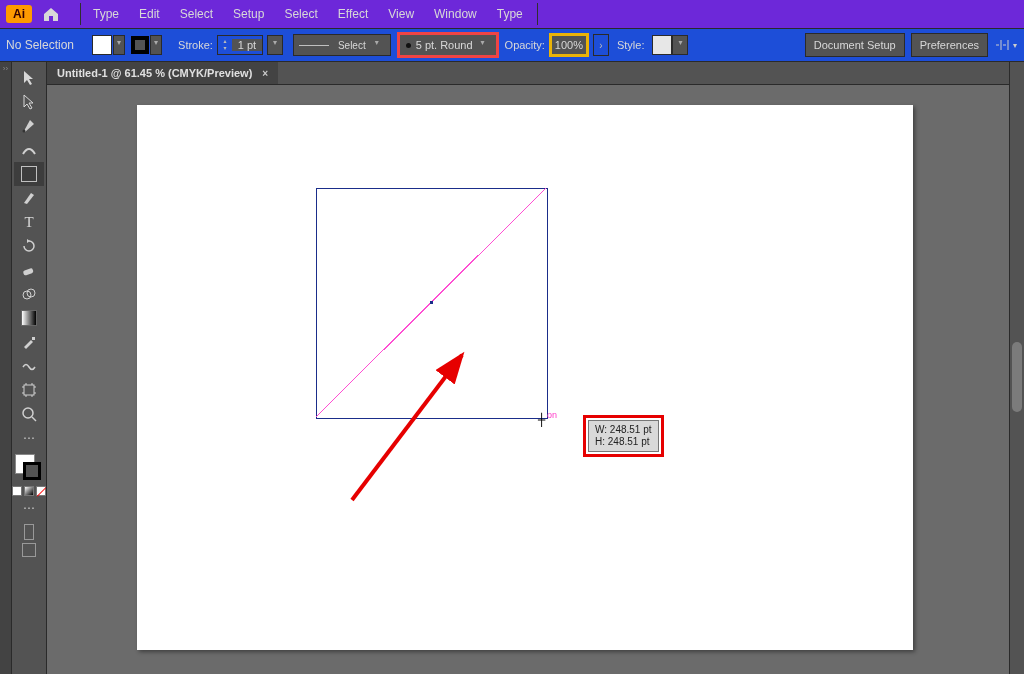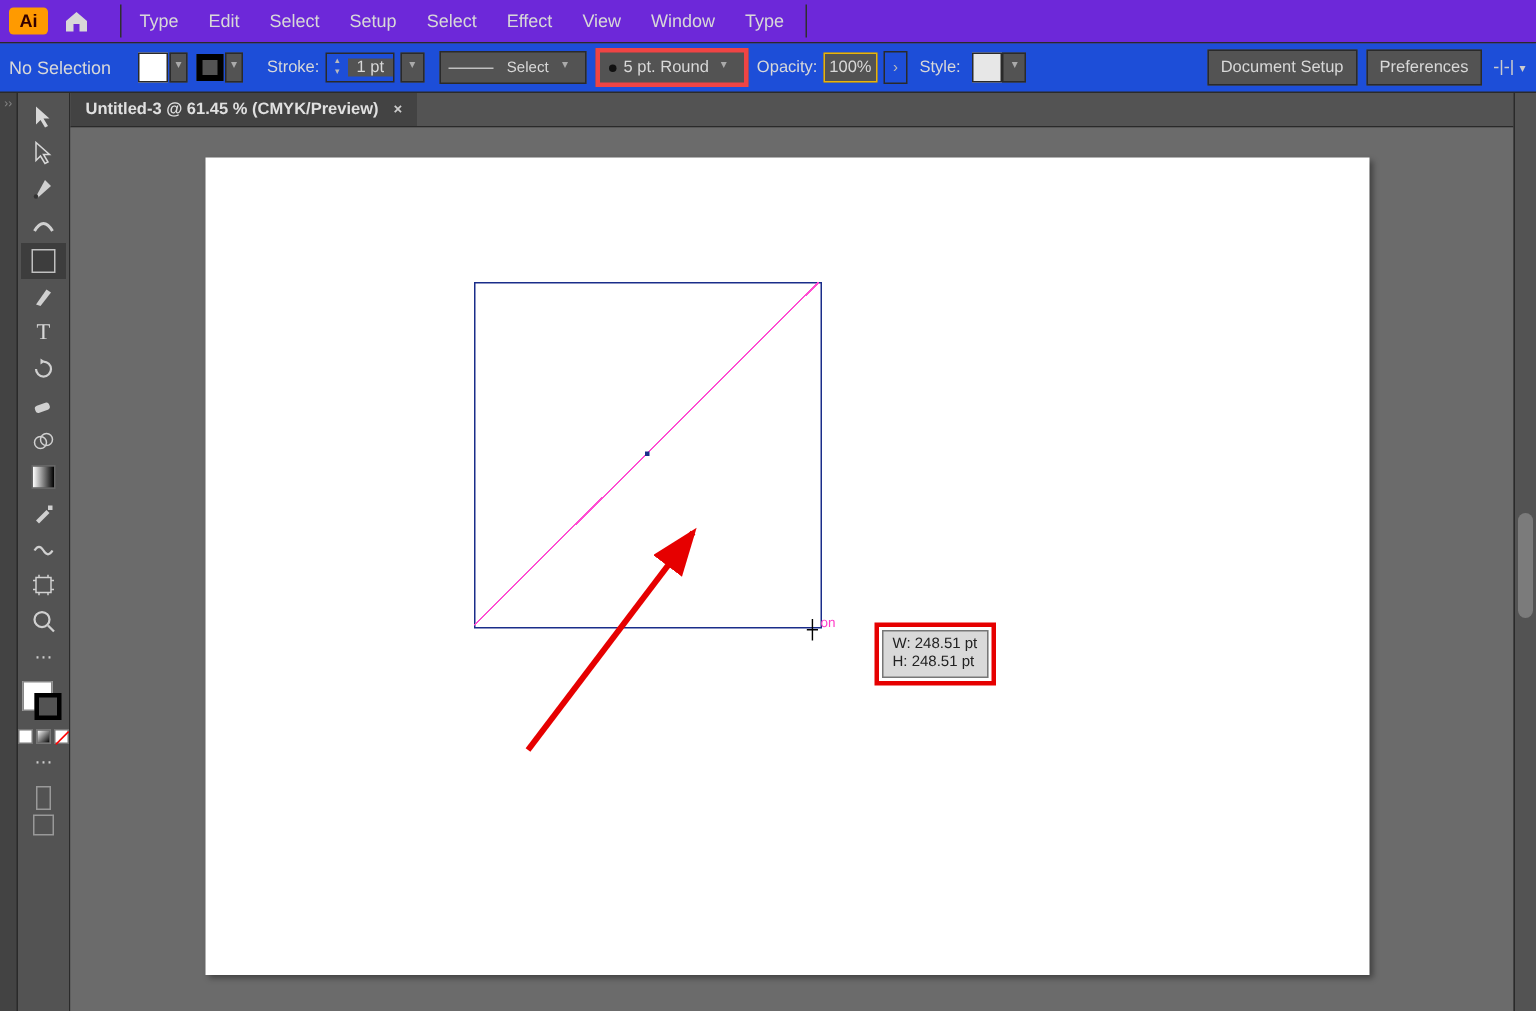--- a/index.html
+++ b/index.html
@@ -19,21 +19,21 @@
 .stroke-weight{display:flex;align-items:center;border:1px solid #2a2a2a;height:18px;margin-right:4px;}
 .stepper{width:14px;height:18px;display:flex;flex-direction:column;align-items:center;justify-content:center;font-size:6px;color:#bbb;}
 .stepper span{line-height:7px}
 .stroke-val{width:30px;text-align:center;background:#535353;color:#d8d8d8;font-size:11px;}
 .profile-box{display:flex;align-items:center;border:1px solid #2a2a2a;height:20px;margin-right:6px;background:#535353;}
 .profile-line{width:40px;height:20px;display:flex;align-items:center;justify-content:center;}
 .profile-line div{width:30px;height:1px;background:#c0c0c0;}
 .profile-text{padding:0 4px;font-size:10px;}
 .brush-box{display:flex;align-items:center;border:3px solid #ef4444;height:20px;margin-right:6px;background:#535353;padding:0 6px;}
 .brush-dot{width:5px;height:5px;border-radius:50%;background:#111;margin-right:5px;}
-.opacity-val{width:34px;border:1px solid #eab308;height:18px;text-align:center;background:#535353;color:#d8d8d8;font-size:11px;display:flex;align-items:center;justify-content:center;}
+.opacity-val{width:34px;border:3px solid #eab308;height:18px;text-align:center;background:#535353;color:#d8d8d8;font-size:11px;display:flex;align-items:center;justify-content:center;}
 .next-btn{width:14px;height:20px;border:1px solid #2a2a2a;display:flex;align-items:center;justify-content:center;color:#bbb;font-size:10px;margin-right:8px}
 .style-box{display:flex;align-items:center;margin-left:4px;}
 .style-sw{width:18px;height:18px;border:1px solid #2a2a2a;background:#e7e7e7}
 .btn{border:1px solid #2a2a2a;background:#535353;color:#d8d8d8;font-size:11px;height:22px;padding:0 8px;display:flex;align-items:center;margin-right:6px;}
 .spacer{flex:1}
 .refine{width:24px;height:22px;display:flex;align-items:center;justify-content:center;color:#ccc;}
 
 .work{display:flex;height:614px;}
 .left-rail{width:11px;background:#434343;border-right:1px solid #2a2a2a;position:relative}
 .left-rail .dots{position:absolute;top:2px;left:0;width:100%;text-align:center;color:#888;font-size:8px;}
@@ -254,21 +254,21 @@
     <div class="tool">
         <span class="dots-tool">⋯</span>
       </div>
     <div class="screen2"></div>
     <div class="screen3"></div>
   </div>
 
   <div class="content">
     <div class="tab-bar">
       <div class="tab">
-        <span>Untitled-3 @ 61.45 % (CMYK/Preview)</span>
+        <span>Untitled-1 @ 61.45 % (CMYK/Preview)</span>
         <span class="close">×</span>
       </div>
     </div>
     <div class="canvas-wrap">
       <div class="artboard"></div>
       <div class="shape-rect"></div>
       <div class="diag"></div>
       <div class="center-dot"></div>
       <span class="ontext">on</span>
       <span class="cursor-cross">┼</span>

